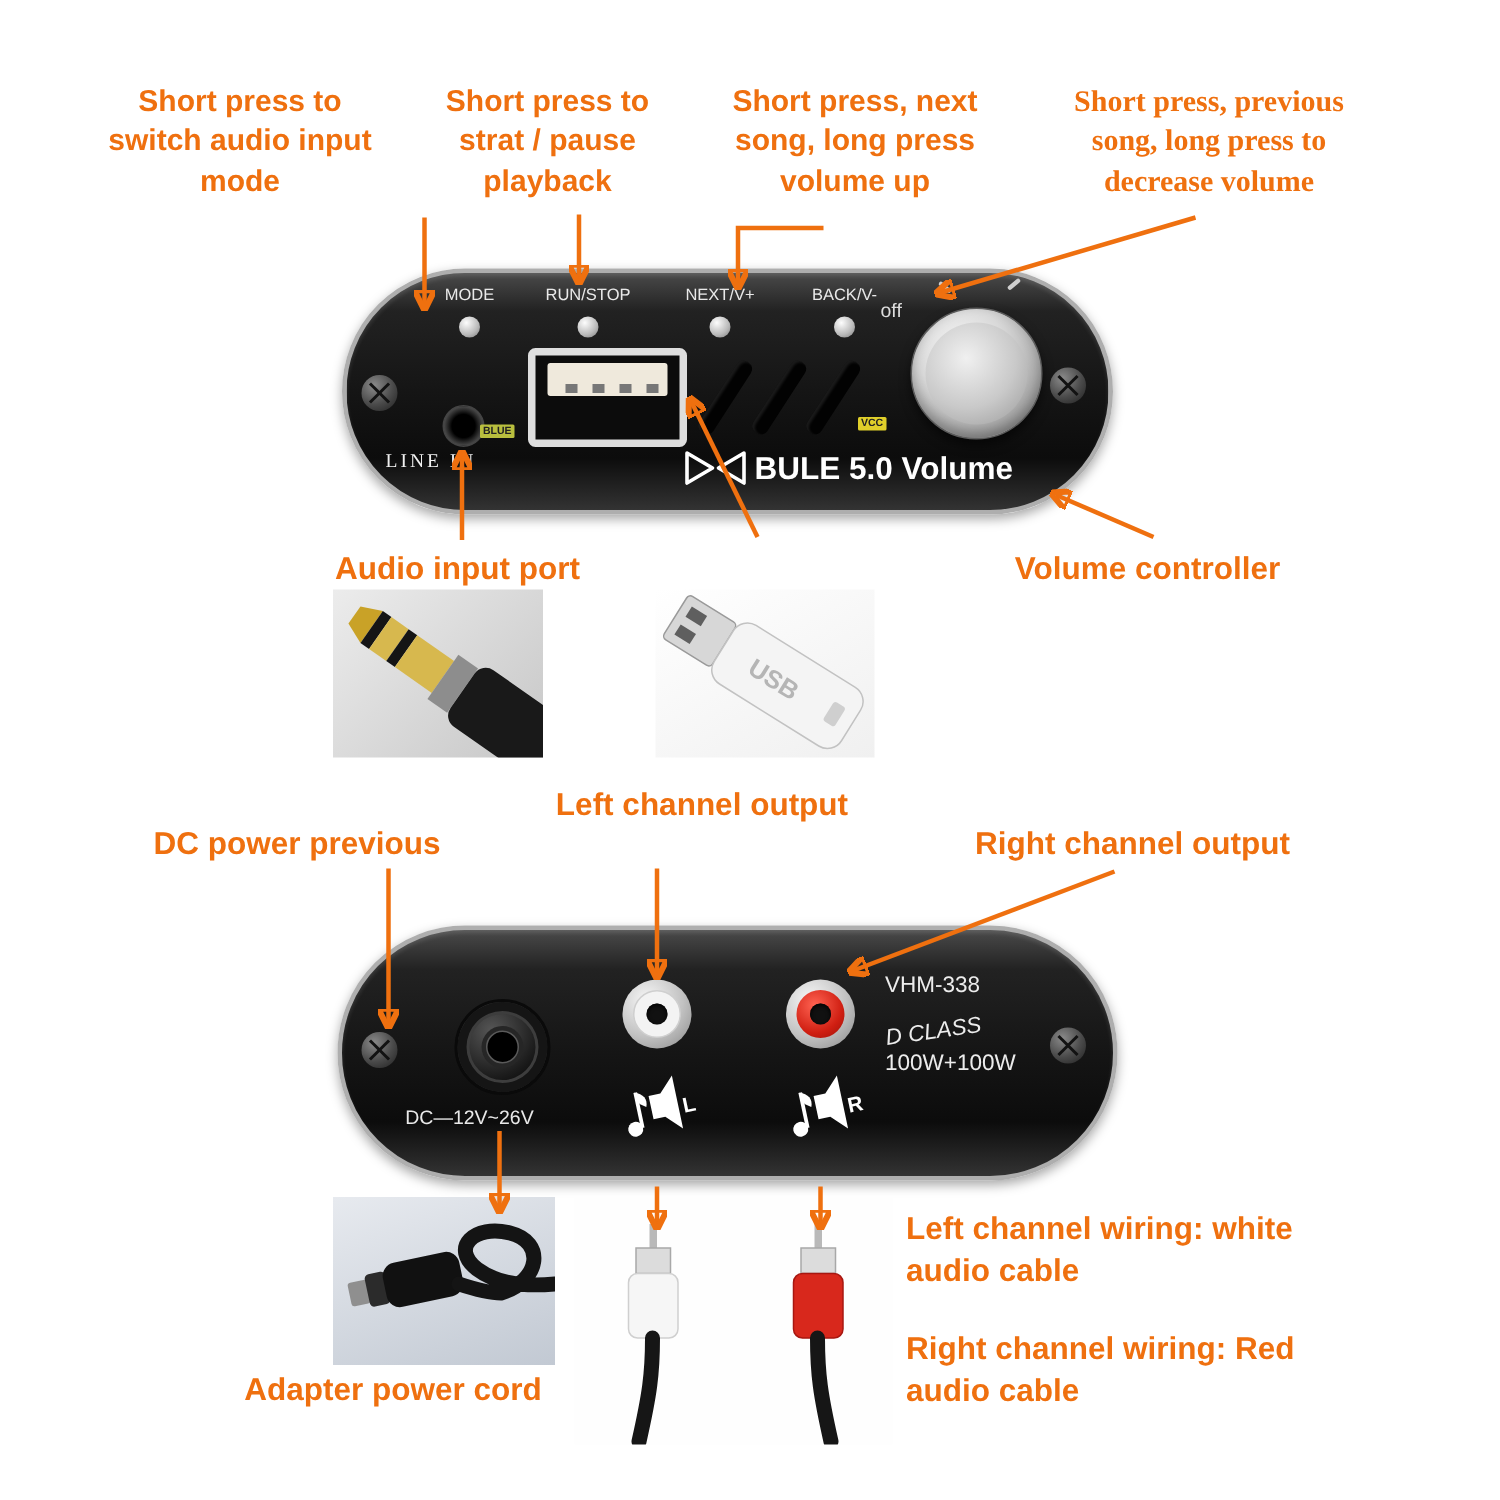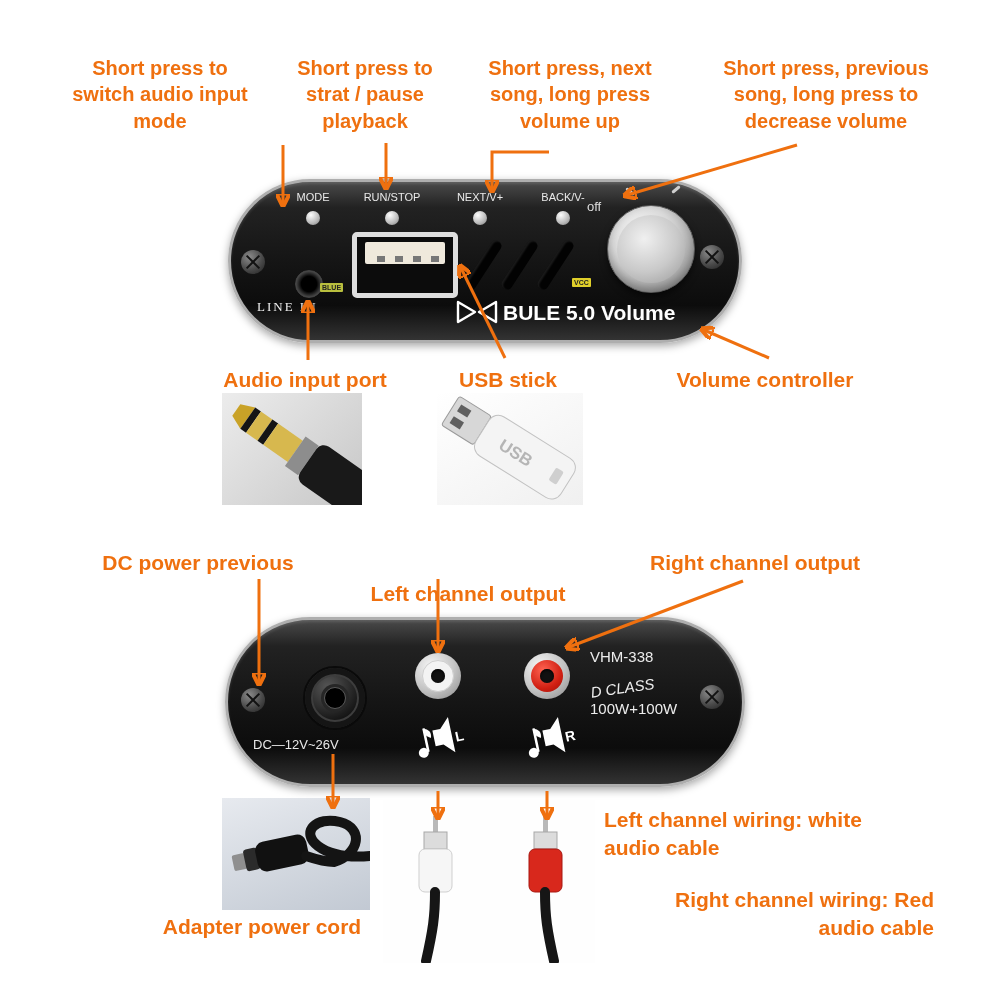--- a/index.html
+++ b/index.html
@@ -6,31 +6,31 @@
   .canvas{position:relative;width:1000px;height:1000px;background:#fff;overflow:hidden;
           font-family:"Liberation Sans",sans-serif;}
   
   .ann,.callout{position:absolute;color:var(--accent,#ef700f);font-weight:bold;text-align:center;
           white-space:pre-line;line-height:1.32;z-index:5;}
   .ann{font-size:20px;}
   .callout{font-size:21px;}
   .a1{left:45px;top:55px;width:230px;}
   .a2{left:272px;top:55px;width:186px;}
   .a3{left:462px;top:55px;width:216px;text-align:center;}
-  .a4{left:692px;top:55px;width:268px;}
+  .a4{left:672px;top:55px;width:268px;font-family:Liberation Serif, serif;}
   .c-audio{left:185px;top:366px;width:240px;}
   .c-usb{left:430px;top:366px;width:156px;}
   .c-vol{left:645px;top:366px;width:240px;}
   .c-dc{left:63px;top:549px;width:270px;}
-  .c-left{left:350px;top:580px;width:236px;}
+  .c-left{left:350px;top:523px;width:236px;}
   .c-right{left:630px;top:549px;width:250px;}
   .c-adapter{left:142px;top:913px;width:240px;}
   .wiring{text-align:left;}
   .w-left{left:604px;top:806px;width:330px;}
-  .w-right{left:604px;top:886px;width:330px;text-align:right;}
+  .w-right{left:604px;top:886px;width:330px;}
   
   .leaders{position:absolute;left:0;top:0;width:1000px;height:1000px;z-index:20;pointer-events:none;}
   .leaders path{stroke:#ef700f;stroke-width:3;fill:none;}
   
   .panel{position:absolute;border:3px solid #aeaeae;
     background:linear-gradient(180deg,#4a4a4a 0%,#222 16%,#151515 50%,#0c0c0c 78%,#333 100%);
     box-shadow:0 3px 8px rgba(0,0,0,.35), inset 0 2px 3px rgba(255,255,255,.12);}
   .front{left:228px;top:179px;width:508px;height:158px;border-radius:82px;}
   .rear{left:225px;top:617px;width:514px;height:164px;border-radius:85px;}
   .panel *{position:absolute;}
@@ -70,21 +70,21 @@
     box-shadow:inset 2px 0 2px rgba(255,255,255,.10);top:55px;}
   .v1{left:247px;} .v2{left:283px;} .v3{left:319px;}
   .bt-logo{left:224px;top:115px;}
   .brand{left:272px;top:119px;color:#fff;font-size:21px;font-weight:bold;white-space:nowrap;}
   
   .dc-jack{left:75px;top:46px;width:60px;height:60px;border-radius:50%;
     background:radial-gradient(circle at 38% 32%,#565656,#1c1c1c 55%,#000 85%);
     border:2px solid #0a0a0a;box-shadow:inset 0 0 0 6px #151515, inset 0 0 0 8px #3d3d3d;}
   .dc-hole{left:50%;top:50%;width:20px;height:20px;transform:translate(-50%,-50%);border-radius:50%;
     background:#000;border:1px solid #5a5a5a;box-shadow:0 0 0 3px #262626;}
-  .dc-rating{left:25px;top:117px;width:120px;color:#e8e8e8;font-size:13px;}
+  .dc-rating{left:25px;top:117px;width:120px;text-align:center;color:#e8e8e8;font-size:13px;}
   .rca{width:46px;height:46px;border-radius:50%;
     background:radial-gradient(circle at 35% 30%,#f7f7f7,#c2c2c2 55%,#878787);}
   .rca-mid{inset:7px;border-radius:50%;}
   .rca-white .rca-mid{background:#f3f3f3;border:1px solid #cfcfcf;}
   .rca-red .rca-mid{background:radial-gradient(circle at 38% 32%,#ff6352,#d01f12 62%,#9c1008);}
   .rca-hole{left:50%;top:50%;width:14px;height:14px;transform:translate(-50%,-50%);border-radius:50%;
     background:#111;box-shadow:inset 0 1px 3px #000;}
   .rca-white{left:187px;top:33px;} .rca-red{left:296px;top:33px;}
   .spk-l{left:180px;top:88px;} .spk-r{left:290px;top:88px;}
   .model-block{left:362px;top:24px;width:140px;color:#ececec;font-size:15px;line-height:26px;text-align:left;}
@@ -177,21 +177,20 @@
     <span class="badge vcc-badge">VCC</span>
 
     <svg class="bt-logo" width="44" height="30" viewBox="0 0 44 30">
       <path d="M3,5 L20,15 L3,25 Z" fill="none" stroke="#fff" stroke-width="2.4" stroke-linejoin="round"></path>
       <path d="M41,5 L24,15 L41,25 Z" fill="none" stroke="#fff" stroke-width="2.4" stroke-linejoin="round"></path>
     </svg>
     <span class="brand">BULE 5.0 Volume</span>
   </div>
 
   <div class="callout c-audio">Audio input port</div>
-  <div class="callout c-usb">USB stick</div>
   <div class="callout c-vol">Volume controller</div>
 
   <div class="photo photo-jack">
     <svg width="140" height="112" viewBox="0 0 140 112">
       <g transform="rotate(35 70 56)">
         <polygon points="2,49 16,43 16,69 2,63" fill="#c9a227"></polygon>
         <rect x="16" y="43" width="7" height="26" fill="#151515"></rect>
         <rect x="23" y="43" width="14" height="26" fill="#d7b84e"></rect>
         <rect x="37" y="43" width="7" height="26" fill="#151515"></rect>
         <rect x="44" y="43" width="30" height="26" fill="#d7b84e"></rect>

